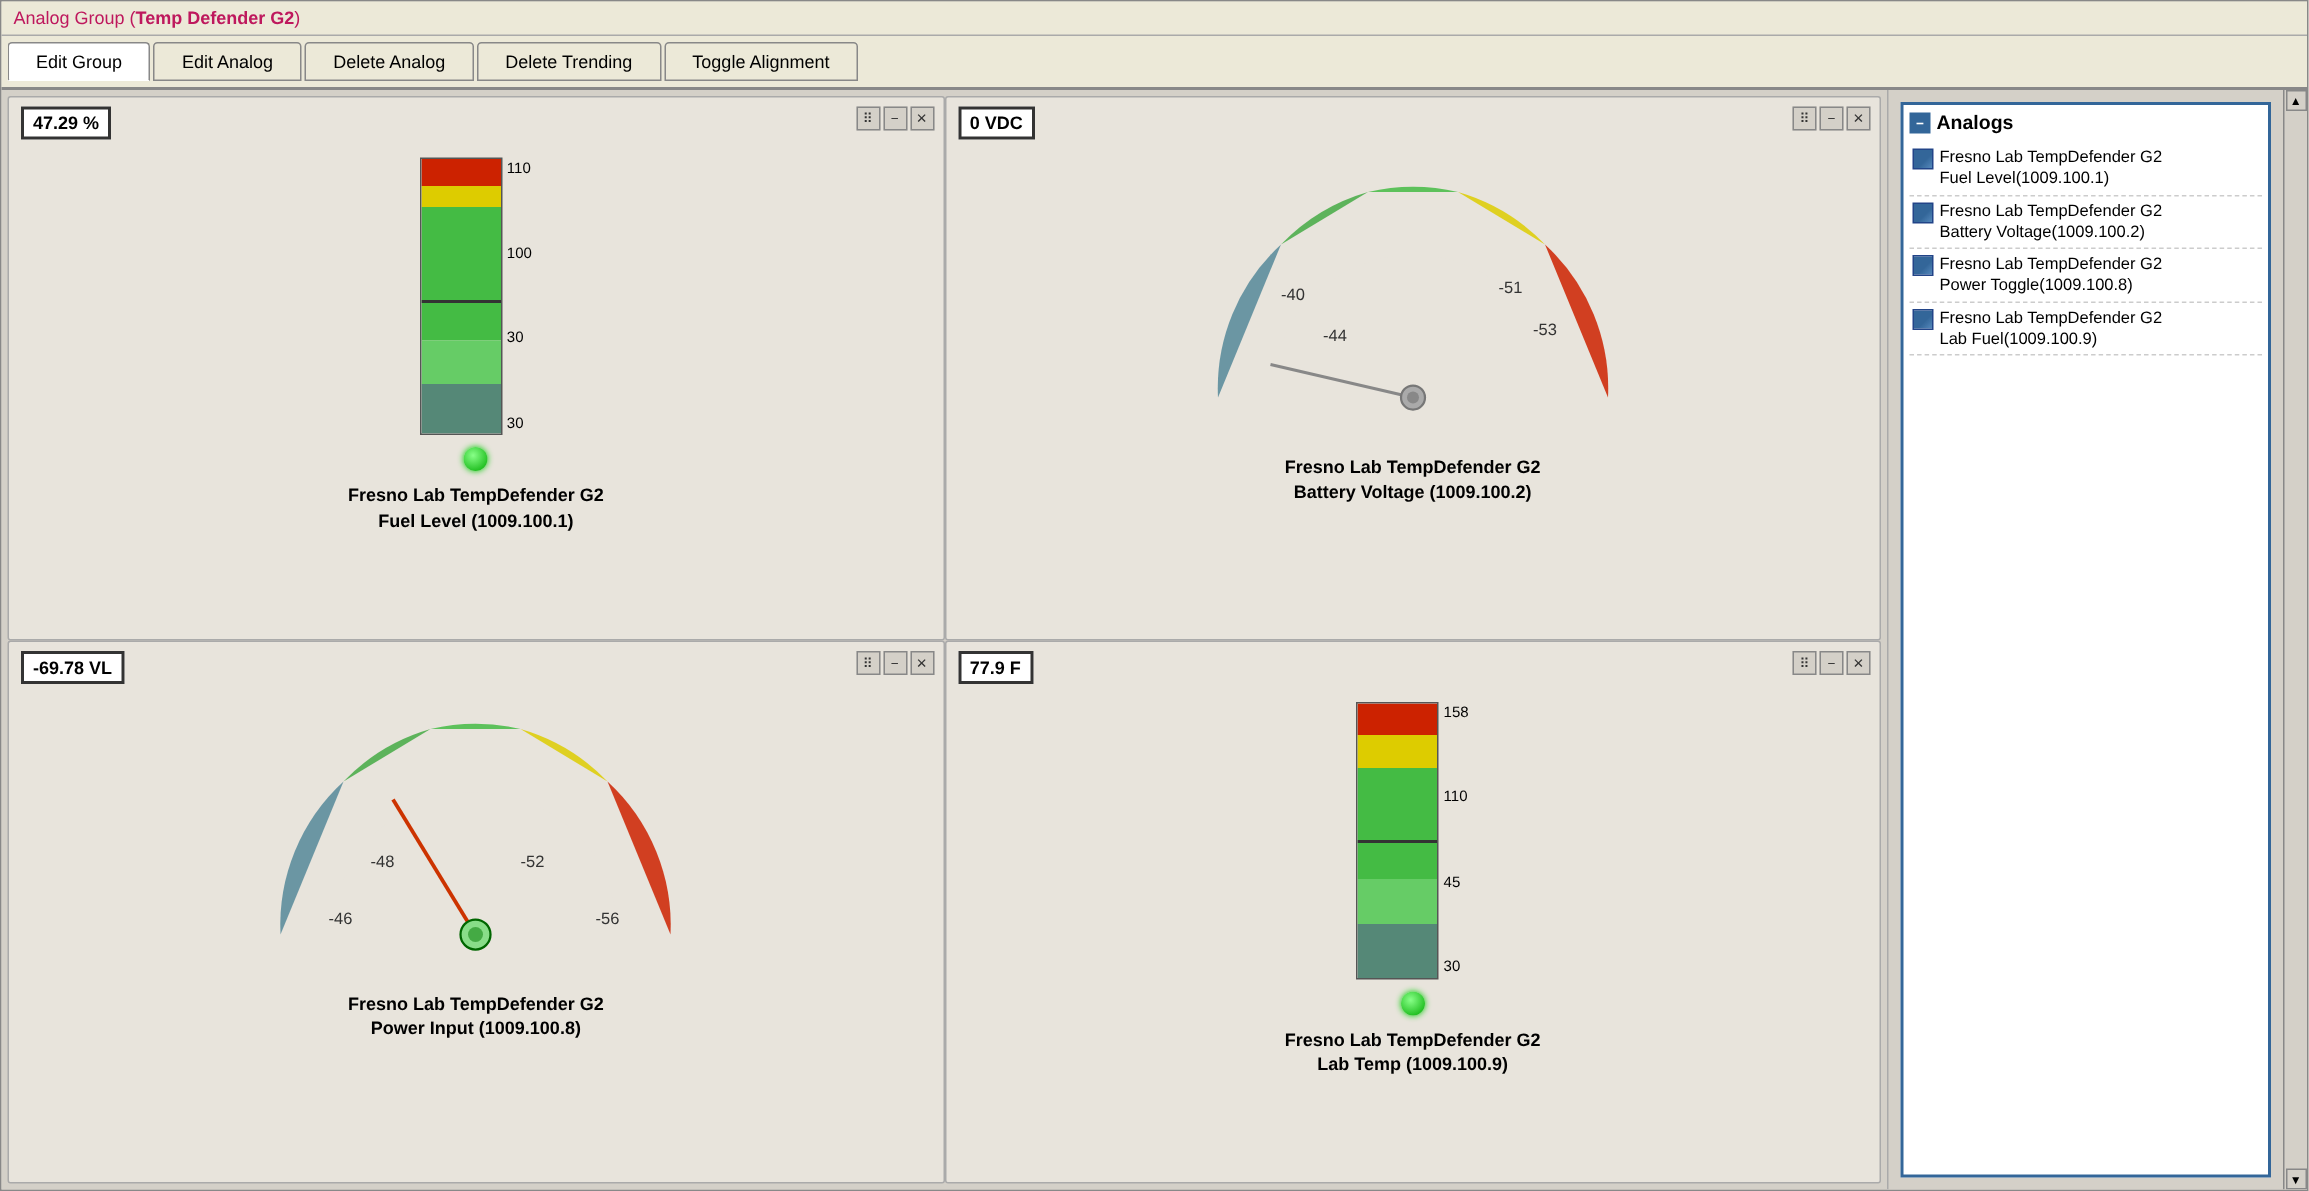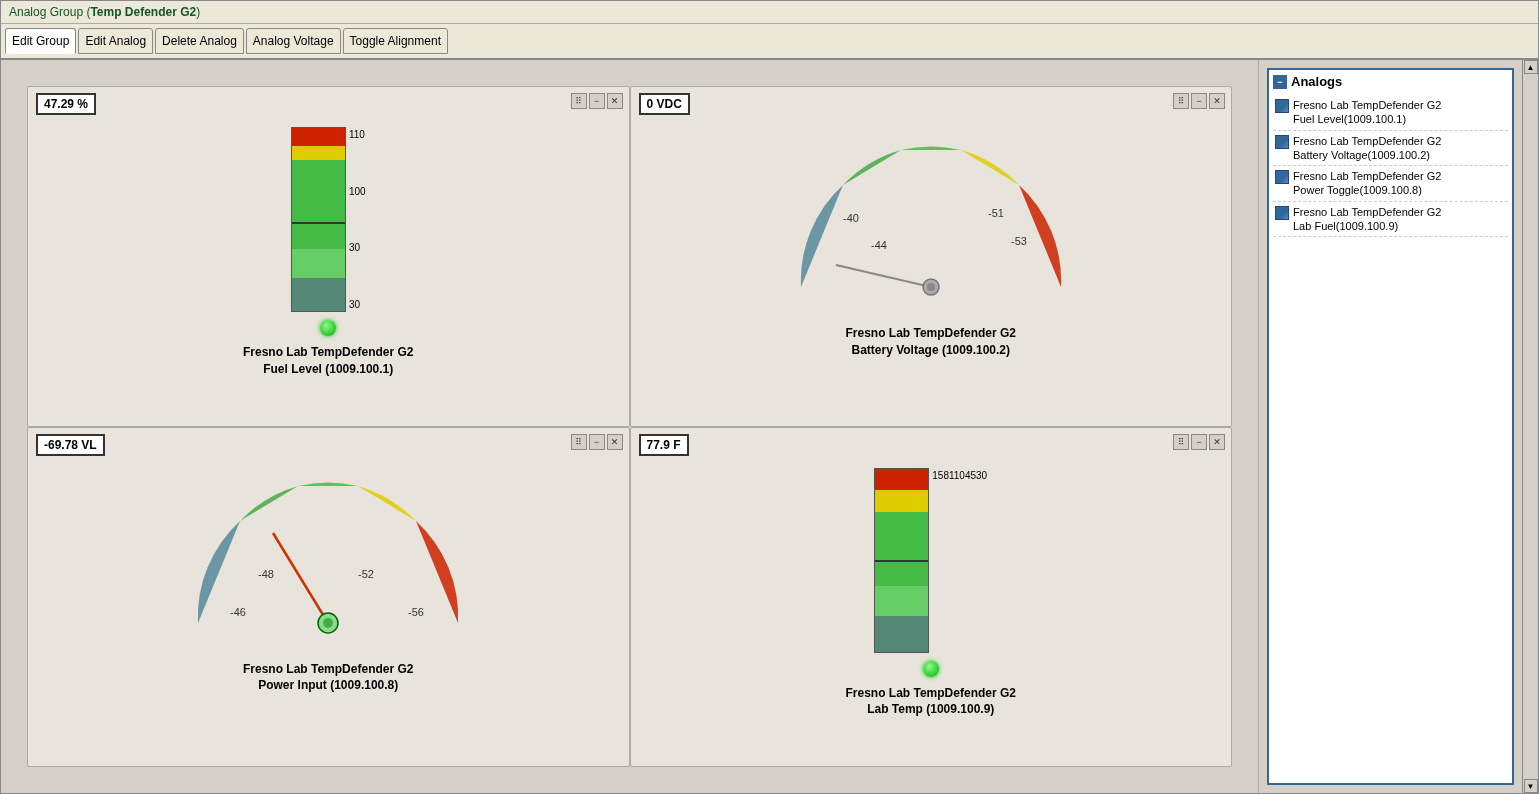--- a/index.html
+++ b/index.html
@@ -22,40 +22,40 @@
     .title-bar {
       background: #ece9d8;
       border-bottom: 1px solid #aaa;
       padding: 4px 8px;
       font-size: 12px;
       display: flex;
       align-items: center;
     }
 
     .title-bar-text {
-      color: #14532d;
+      color: #be185d;
     }
 
     .title-bar-text strong {
       font-weight: bold;
     }
 
     .toolbar {
       background: #ece9d8;
       border-bottom: 2px solid #888;
       display: flex;
       align-items: center;
       padding: 4px 4px;
       gap: 0;
     }
 
     .toolbar-btn {
       background: #ece9d8;
       border: 1px solid #888;
-      padding: 5px 6px;
+      padding: 5px 18px;
       font-size: 12px;
       cursor: pointer;
       border-radius: 3px 3px 0 0;
       margin-right: 2px;
     }
 
     .toolbar-btn.active {
       background: #fff;
       border-bottom: 1px solid #fff;
       font-weight: normal;
@@ -63,21 +63,21 @@
 
     .content-area {
       display: flex;
       flex: 1;
       overflow: hidden;
       background: #d4d0c8;
     }
 
     .main-panel {
       flex: 1;
-      padding: 26px;
+      padding: 4px;
       display: grid;
       grid-template-columns: 1fr 1fr;
       grid-template-rows: 1fr 1fr;
       gap: 0;
       overflow: hidden;
     }
 
     .gauge-card {
       background: #e8e4dc;
       border: 1px solid #aaa;
@@ -233,21 +233,21 @@
     <span class="title-bar-text">
       Analog Group (<strong>Temp Defender G2</strong>)
     </span>
   </div>
 
   <div class="toolbar">
 
   <button class="toolbar-btn active">Edit Group</button>
       <button class="toolbar-btn">Edit Analog</button>
       <button class="toolbar-btn">Delete Analog</button>
-      <button class="toolbar-btn">Analog Voltage</button>
+      <button class="toolbar-btn">Delete Trending</button>
       <button class="toolbar-btn">Toggle Alignment</button>
     </div>
 
   <div class="content-area">
 
     <div class="main-panel">
 
       <div class="gauge-card">
         <div class="card-value-badge">47.29 %</div>
         <div class="card-controls">
@@ -375,21 +375,21 @@
             <div style="background:#ddcc00; height:22px;"></div>
 
             <div style="background:#44bb44; height:75px;"></div>
 
             <div style="background:#66cc66; height:30px;"></div>
 
             <div style="background:#558877; height:36px;"></div>
 
             <div style="position:absolute; bottom:90px; left:0; right:0; height:2px; background:#333;"></div>
           </div>
-          <div style="display:flex; justify-content:space-between; height:185px; font-size:10px; padding:2px 0 2px 3px;">
+          <div style="display:flex; flex-direction:column; justify-content:space-between; height:185px; font-size:10px; padding:2px 0 2px 3px;">
             <span>158</span>
             <span>110</span>
             <span>45</span>
             <span>30</span>
           </div>
         </div>
         <div class="status-dot"></div>
         <div class="card-label">
           <div>Fresno Lab TempDefender G2</div>
           <div>Lab Temp (1009.100.9)</div>

